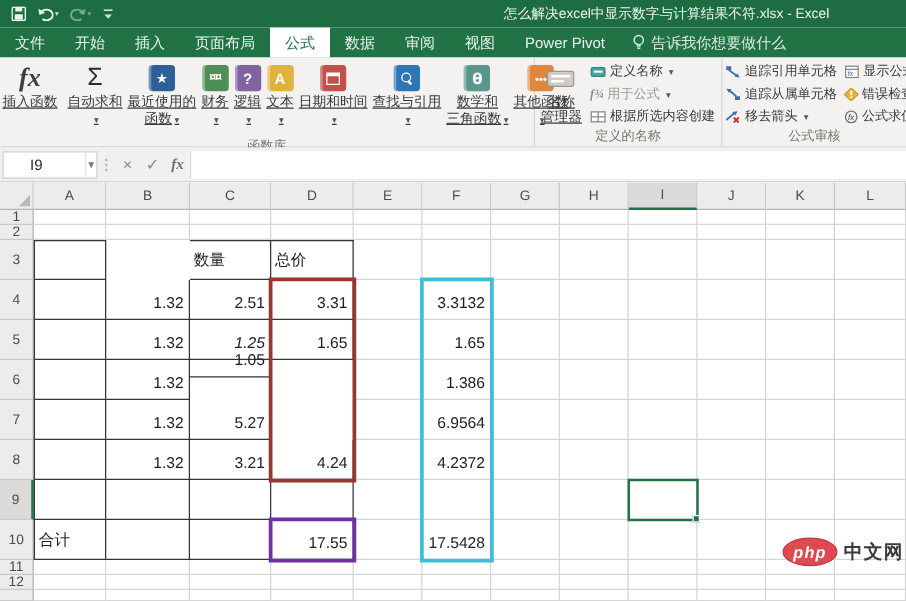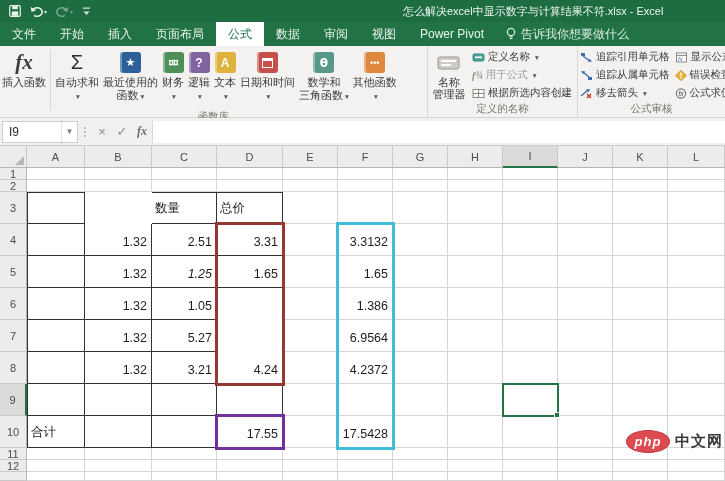--- a/index.html
+++ b/index.html
@@ -21,21 +21,21 @@
   .tab.active { background:#fff; color:#217346; }
   .tellme { display:flex; align-items:center; gap:5px; padding:0 10px; color:#d9eae0; font-size:12px; }
 
   
   .ribbon { position:absolute; left:0; top:46px; width:725px; height:72px; background:#f3f2f0; border-bottom:1px solid #d8d5d0; display:flex; }
   .rgroup { display:flex; flex-direction:column; height:100%; border-right:1px solid #d9d6d1; }
   .rgroup-body { flex:1; display:flex; align-items:flex-start; padding-top:2px; }
   .rgroup-label { text-align:center; font-size:10.5px; color:#76756f; padding-bottom:3px; white-space:nowrap; }
   .bigbtn { display:flex; flex-direction:column; align-items:center; padding:1px 2px 0; cursor:default; }
   .bigbtn .ic { height:27px; display:flex; align-items:center; justify-content:center; }
-  .bl { font-size:11px; line-height:12.5px; color:#3b3a38; white-space:nowrap; }
+  .bl { font-size:11px; line-height:12.5px; color:#3b3a38; white-space:nowrap;text-decoration:underline; }
   .l2 { min-height:12px; }
   .arr::after { content:"▾"; font-size:7.5px; color:#56554f; margin-left:2px; }
   .sep { width:1px; background:#d9d6d1; height:60px; margin:2px 2px 0; }
   .fx-big { font-family:"Liberation Serif","DejaVu Serif",serif; font-style:italic; font-size:21px; color:#3f3e3c; font-weight:bold; }
   .sigma { font-size:20px; color:#2e2d2b; }
   .book { width:21px; height:21px; border-radius:3px; color:#fff; display:flex; align-items:center; justify-content:center; font-size:12px; font-weight:bold; box-shadow:inset 2px 0 0 rgba(255,255,255,.35); }
   .bk-recent { background:#2d6099; font-size:11px; }
   .bk-fin { background:#4d8f57; font-size:10px; letter-spacing:-1px; }
   .bk-logic { background:#8064a2; }
   .bk-text { background:#dfb23c; }
@@ -50,21 +50,21 @@
   .smallrow { display:flex; align-items:center; gap:3px; height:18px; font-size:10.5px; color:#3b3a38; white-space:nowrap; cursor:default; }
   .smallrow.gray { color:#9b9a96; }
   .nm-btn { width:42px; }
   .nm-btn .bl { line-height:12px; }
   .stack { display:flex; flex-direction:column; justify-content:center; padding-left:2px; }
   .fxsmall { font-family:"Liberation Serif","DejaVu Serif",serif; font-style:italic; font-size:10px; color:#8f8e8a; font-weight:bold; }
 
   
   .fbar { position:absolute; left:0; top:118px; width:725px; height:28px; background:#f1f0ee; border-bottom:1px solid #cfccc7; display:flex; align-items:center; }
   .namebox { width:76px; height:22px; margin-left:2px; background:#fff; border:1px solid #d0cdc8; display:flex; align-items:center; }
-  .namebox input { flex:1; border:0; outline:0; font-size:12px; padding-left:6px; width:50px; background:transparent; font-family:inherit; color:#2c2c2c; }
+  .namebox input { flex:1; border:0; outline:0; font-size:12px; padding-left:6px; width:50px; background:transparent; font-family:inherit; color:#2c2c2c;margin-left:15px; }
   .nb-drop { width:16px; height:100%; display:flex; align-items:center; justify-content:center; font-size:8px; color:#777; border-left:1px solid #e4e1dc; }
   .fdots { width:10px; display:flex; flex-direction:column; align-items:center; gap:2px; margin:0 2px; }
   .fdots i { width:2px; height:2px; background:#b3b0ab; border-radius:50%; }
   .fbtn { width:20px; height:22px; display:flex; align-items:center; justify-content:center; font-size:13px; color:#8f8e8a; cursor:default; }
   .fbtn.fx { font-family:"Liberation Serif","DejaVu Serif",serif; font-style:italic; font-weight:bold; font-size:12px; color:#6f6e6a; }
   .finput { flex:1; height:22px; background:#fff; border-left:1px solid #dcd9d4; margin-right:0; font-size:12px; border-top:0; border-bottom:0; border-right:0; outline:0; font-family:inherit; }
 
   
   #sheet { position:absolute; left:0; top:146px; width:725px; height:335px; background:#fff; overflow:hidden; }
   .corner { position:absolute; left:0; top:0; width:27px; height:22px; background:#ececec; border-right:1px solid #c6c6c6; border-bottom:1px solid #b5b5b5; }
@@ -188,20 +188,29 @@
         <span class="bl">文本</span>
         <span class="bl l2 arr"></span>
       </div>
       <div class="bigbtn">
         <span class="ic">
             <span class="book bk-date">
               <span class="cal"></span>
             </span>
           </span>
         <span class="bl">日期和时间</span>
+        <span class="bl l2 arr"></span>
+      </div>
+      <div class="bigbtn">
+        <span class="ic">
+            <span class="book bk-lookup">
+              <span class="mag"></span>
+            </span>
+          </span>
+        <span class="bl">查找与引用</span>
         <span class="bl l2 arr"></span>
       </div>
       <div class="bigbtn">
         <span class="ic">
             <span class="book bk-math">θ</span>
           </span>
         <span class="bl">数学和</span>
         <span class="bl l2 arr">三角函数</span>
       </div>
       <div class="bigbtn">
@@ -409,21 +418,21 @@
     <div class="cell" style="left: 283px; top: 110px; width: 55px; height: 32px;"></div>
     <div class="cell a-right" style="left: 338px; top: 110px; width: 55px; height: 32px;">1.65</div>
     <div class="cell" style="left: 393px; top: 110px; width: 55px; height: 32px;"></div>
     <div class="cell" style="left: 448px; top: 110px; width: 55px; height: 32px;"></div>
     <div class="cell" style="left: 503px; top: 110px; width: 55px; height: 32px;"></div>
     <div class="cell" style="left: 558px; top: 110px; width: 55px; height: 32px;"></div>
     <div class="cell" style="left: 613px; top: 110px; width: 55px; height: 32px;"></div>
     <div class="cell" style="left: 668px; top: 110px; width: 57px; height: 32px;"></div>
     <div class="cell tb tb-left" style="left: 27px; top: 142px; width: 58px; height: 32px;"></div>
     <div class="cell tb a-right" style="left: 85px; top: 142px; width: 67px; height: 32px;">1.32</div>
-    <div class="cell tb a-right" style="left: 152px; top: 142px; width: 65px; height: 32px;">1.05</div>
+    <div class="cell tb a-right" style="left: 152px; top: 124px; width: 65px; height: 32px;">1.05</div>
     <div class="cell" style="left: 283px; top: 142px; width: 55px; height: 32px;"></div>
     <div class="cell a-right" style="left: 338px; top: 142px; width: 55px; height: 32px;">1.386</div>
     <div class="cell" style="left: 393px; top: 142px; width: 55px; height: 32px;"></div>
     <div class="cell" style="left: 448px; top: 142px; width: 55px; height: 32px;"></div>
     <div class="cell" style="left: 503px; top: 142px; width: 55px; height: 32px;"></div>
     <div class="cell" style="left: 558px; top: 142px; width: 55px; height: 32px;"></div>
     <div class="cell" style="left: 613px; top: 142px; width: 55px; height: 32px;"></div>
     <div class="cell" style="left: 668px; top: 142px; width: 57px; height: 32px;"></div>
     <div class="cell tb tb-left" style="left: 27px; top: 174px; width: 58px; height: 32px;"></div>
     <div class="cell tb a-right" style="left: 85px; top: 174px; width: 67px; height: 32px;">1.32</div>

